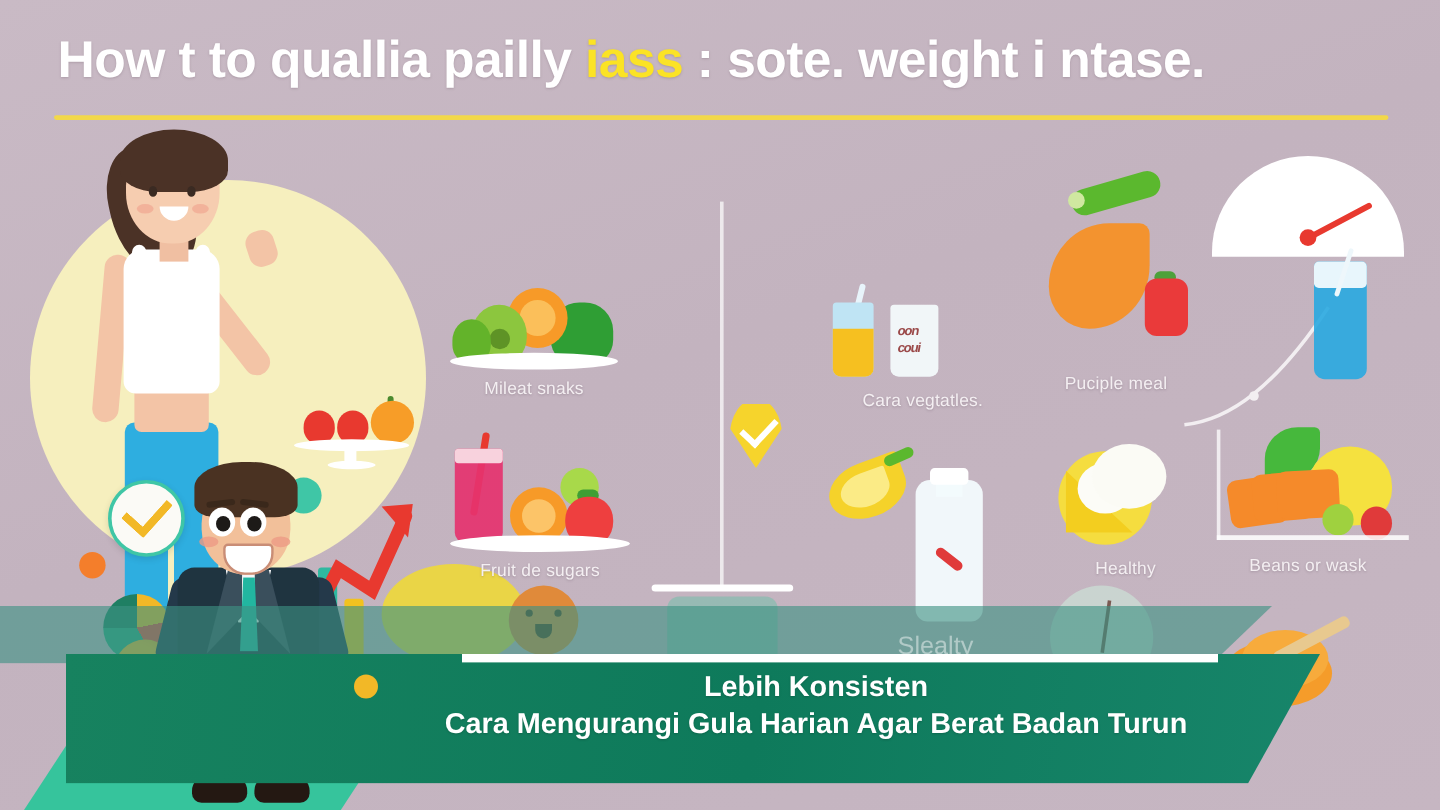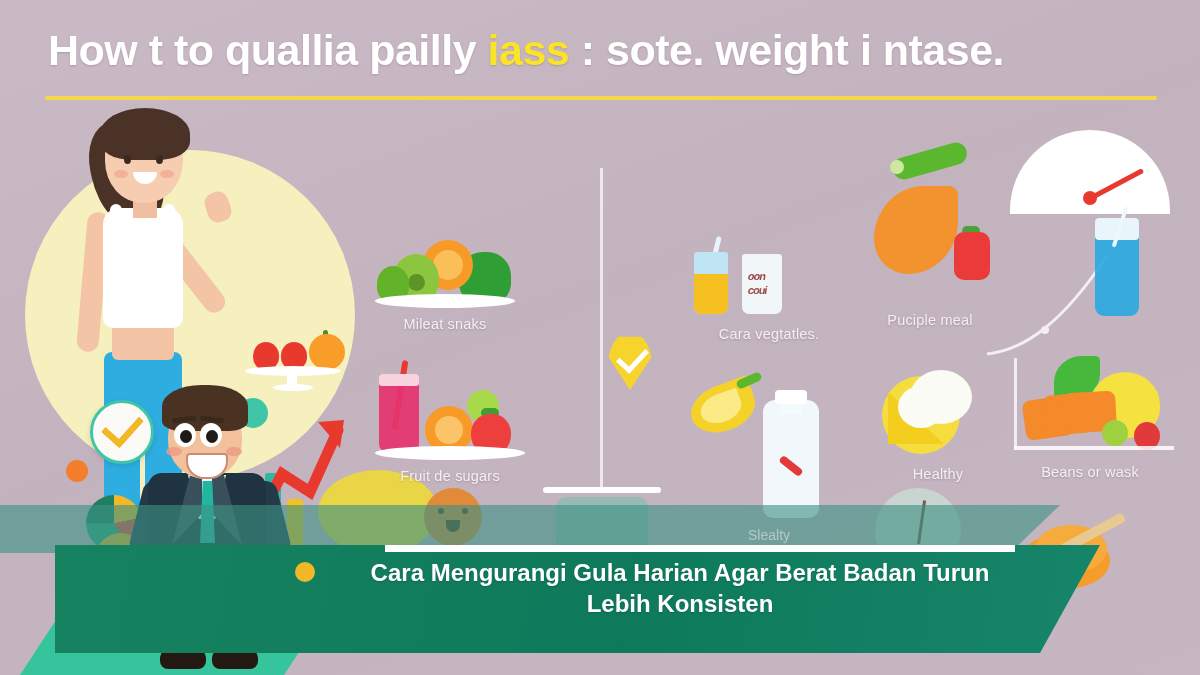--- a/index.html
+++ b/index.html
@@ -305,21 +305,21 @@
     background:rgba(61,146,131,.62);
     clip-path:polygon(0 0,1060px 0,1010px 48px,0 48px);}
   #banner-main{position:absolute;left:55px;top:545px;width:1045px;height:108px;
     background:linear-gradient(100deg,#17825f 0%,#0e7a5b 55%,#17856a 100%);
     clip-path:polygon(0 0,1045px 0,985px 108px,0 108px);}
   #banner-line{position:absolute;left:385px;top:545px;width:630px;height:7px;background:#ffffff;}
   #banner-text{position:absolute;left:330px;top:558px;width:700px;text-align:center;
     color:#ffffff;font-size:24px;font-weight:bold;line-height:1.28;
     text-shadow:0 1px 2px rgba(0,0,0,.18);}
   #banner-dot{position:absolute;left:295px;top:562px;width:20px;height:20px;background:#f2b827;border-radius:50%;}
-  #slealty{position:absolute;left:748px;top:527px;font-size:14px;color:rgba(255,255,255,.45);}
+  #slealty{position:absolute;left:748px;top:527px;font-size:21px;color:rgba(255,255,255,.45);}
 </style>
 </head>
 <body>
 
 <div id="stage">
 
   <div id="headline"><span>How t to quallia  pailly </span><span class="hl">iass</span><span> : sote. weight i ntase.</span></div>
   <div id="headrule"></div>
 
   <div id="yellow-circle"></div>
@@ -506,17 +506,17 @@
   <div id="pancake2"></div>
   <div id="pancake-cream"></div>
   <div id="pancake-knife"></div>
 
   <div id="banner-top"></div>
   <div id="slealty">Slealty</div>
   <div id="banner-main"></div>
   <div id="banner-line"></div>
   <div id="banner-dot"></div>
   <div id="banner-text">
+    <div>Lebih Konsisten</div>
     <div>Cara Mengurangi Gula Harian Agar Berat Badan Turun</div>
-    <div>Lebih Konsisten</div>
   </div>
 
 </div>
 
 </body></html>

